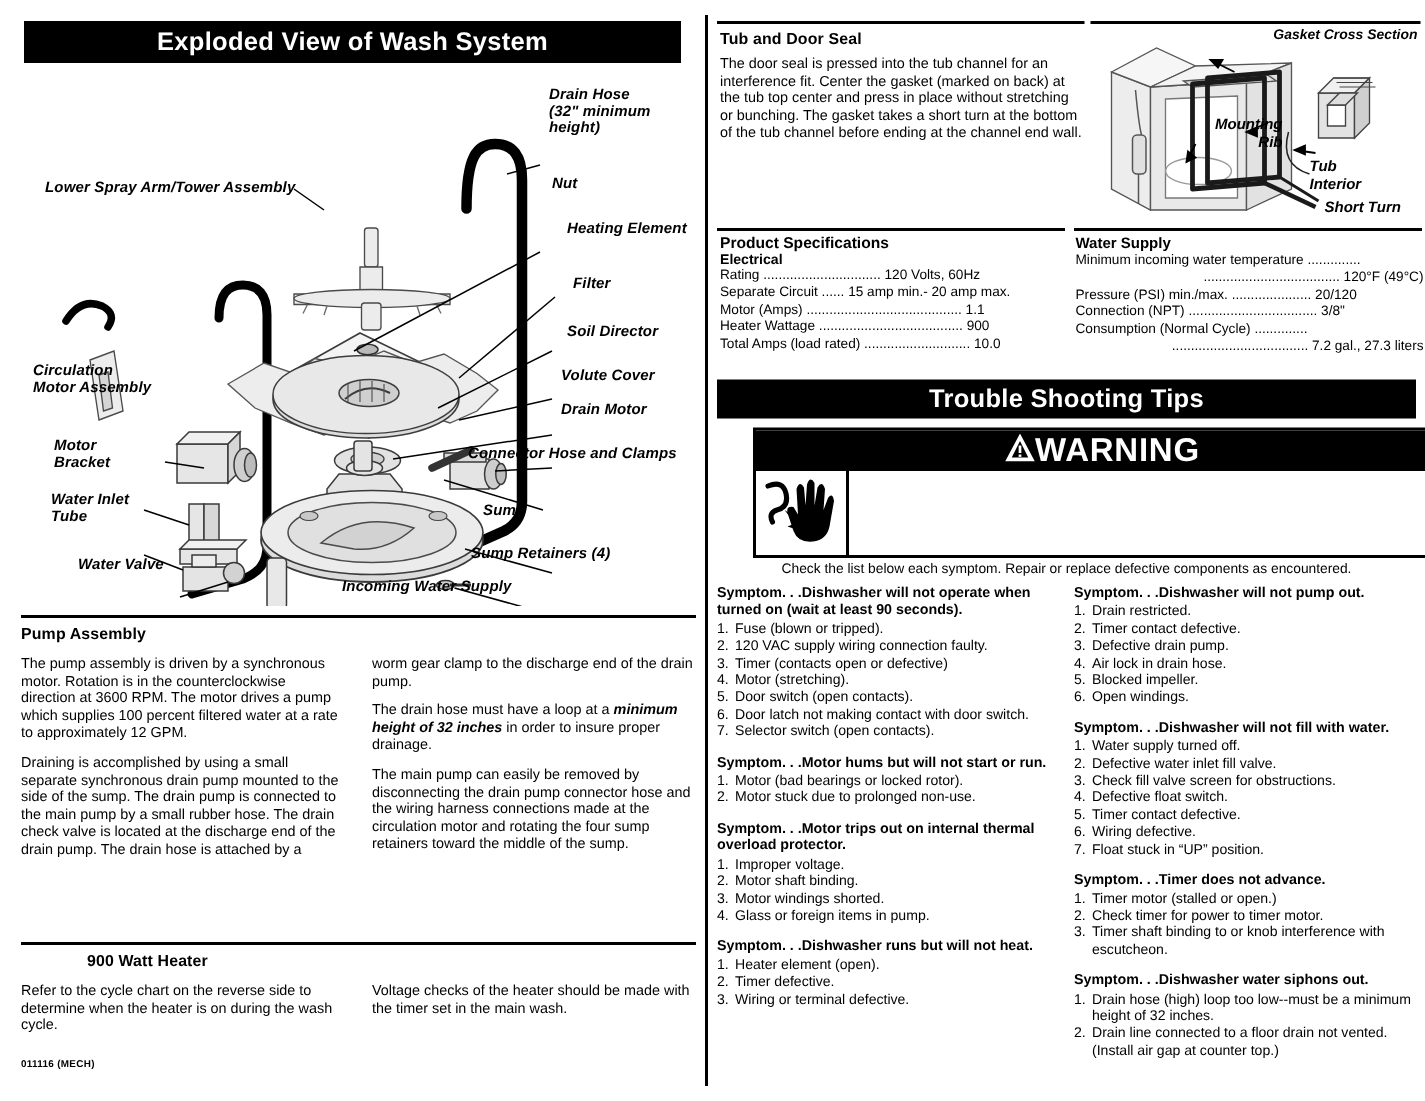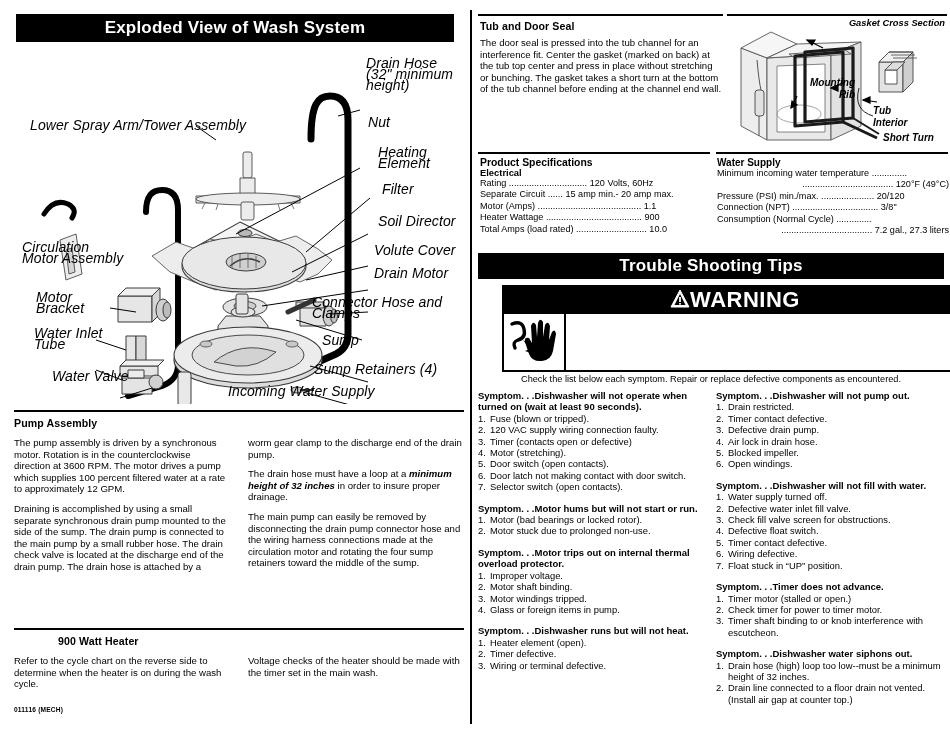--- a/index.html
+++ b/index.html
@@ -24,22 +24,22 @@
   }
   #wash-banner { position: absolute; left: 16px; top: 14px; width: 438px; height: 28px;
                  font-size: 17px; line-height: 28px; }
   #ts-banner  { position: absolute; left: 6px; top: 253px; width: 466px; height: 26px;
                  font-size: 17px; line-height: 26px; }
 
   
   .diagram { position: absolute; left: 0; top: 44px; width: 470px; height: 360px; }
   .diagram svg { display: block; }
   .lbl {
-    position: absolute; font-style: italic; font-weight: normal;
-    font-size: 14px; line-height: 11.2px; letter-spacing: .1px;
+    position: absolute; font-style: italic; font-weight: bold;
+    font-size: 10px; line-height: 11.2px; letter-spacing: .1px;
     white-space: pre-line;
   }
 
   
   .hr { background: #000; height: 1.6px; }
 
   
   .sec-h { font-weight: bold; font-size: 10.6px; letter-spacing: .1px; }
   .body  { font-size: 9.6px; line-height: 11.6px; text-align: left; }
   .body p { margin-bottom: 8px; }
@@ -472,21 +472,21 @@
           <div class="sym-li">
             <span class="num">1.</span>
             <span class="txt">Improper  voltage.</span>
           </div>
           <div class="sym-li">
             <span class="num">2.</span>
             <span class="txt">Motor shaft binding.</span>
           </div>
           <div class="sym-li">
             <span class="num">3.</span>
-            <span class="txt">Motor windings tripped.</span>
+            <span class="txt">Motor windings shorted.</span>
           </div>
           <div class="sym-li">
             <span class="num">4.</span>
             <span class="txt">Glass or foreign items in pump.</span>
           </div>
         </div>
         <div class="sym-block">
           <div class="sym-h">Symptom. . .Dishwasher runs but will not heat.</div>
           <div class="sym-li">
             <span class="num">1.</span>

